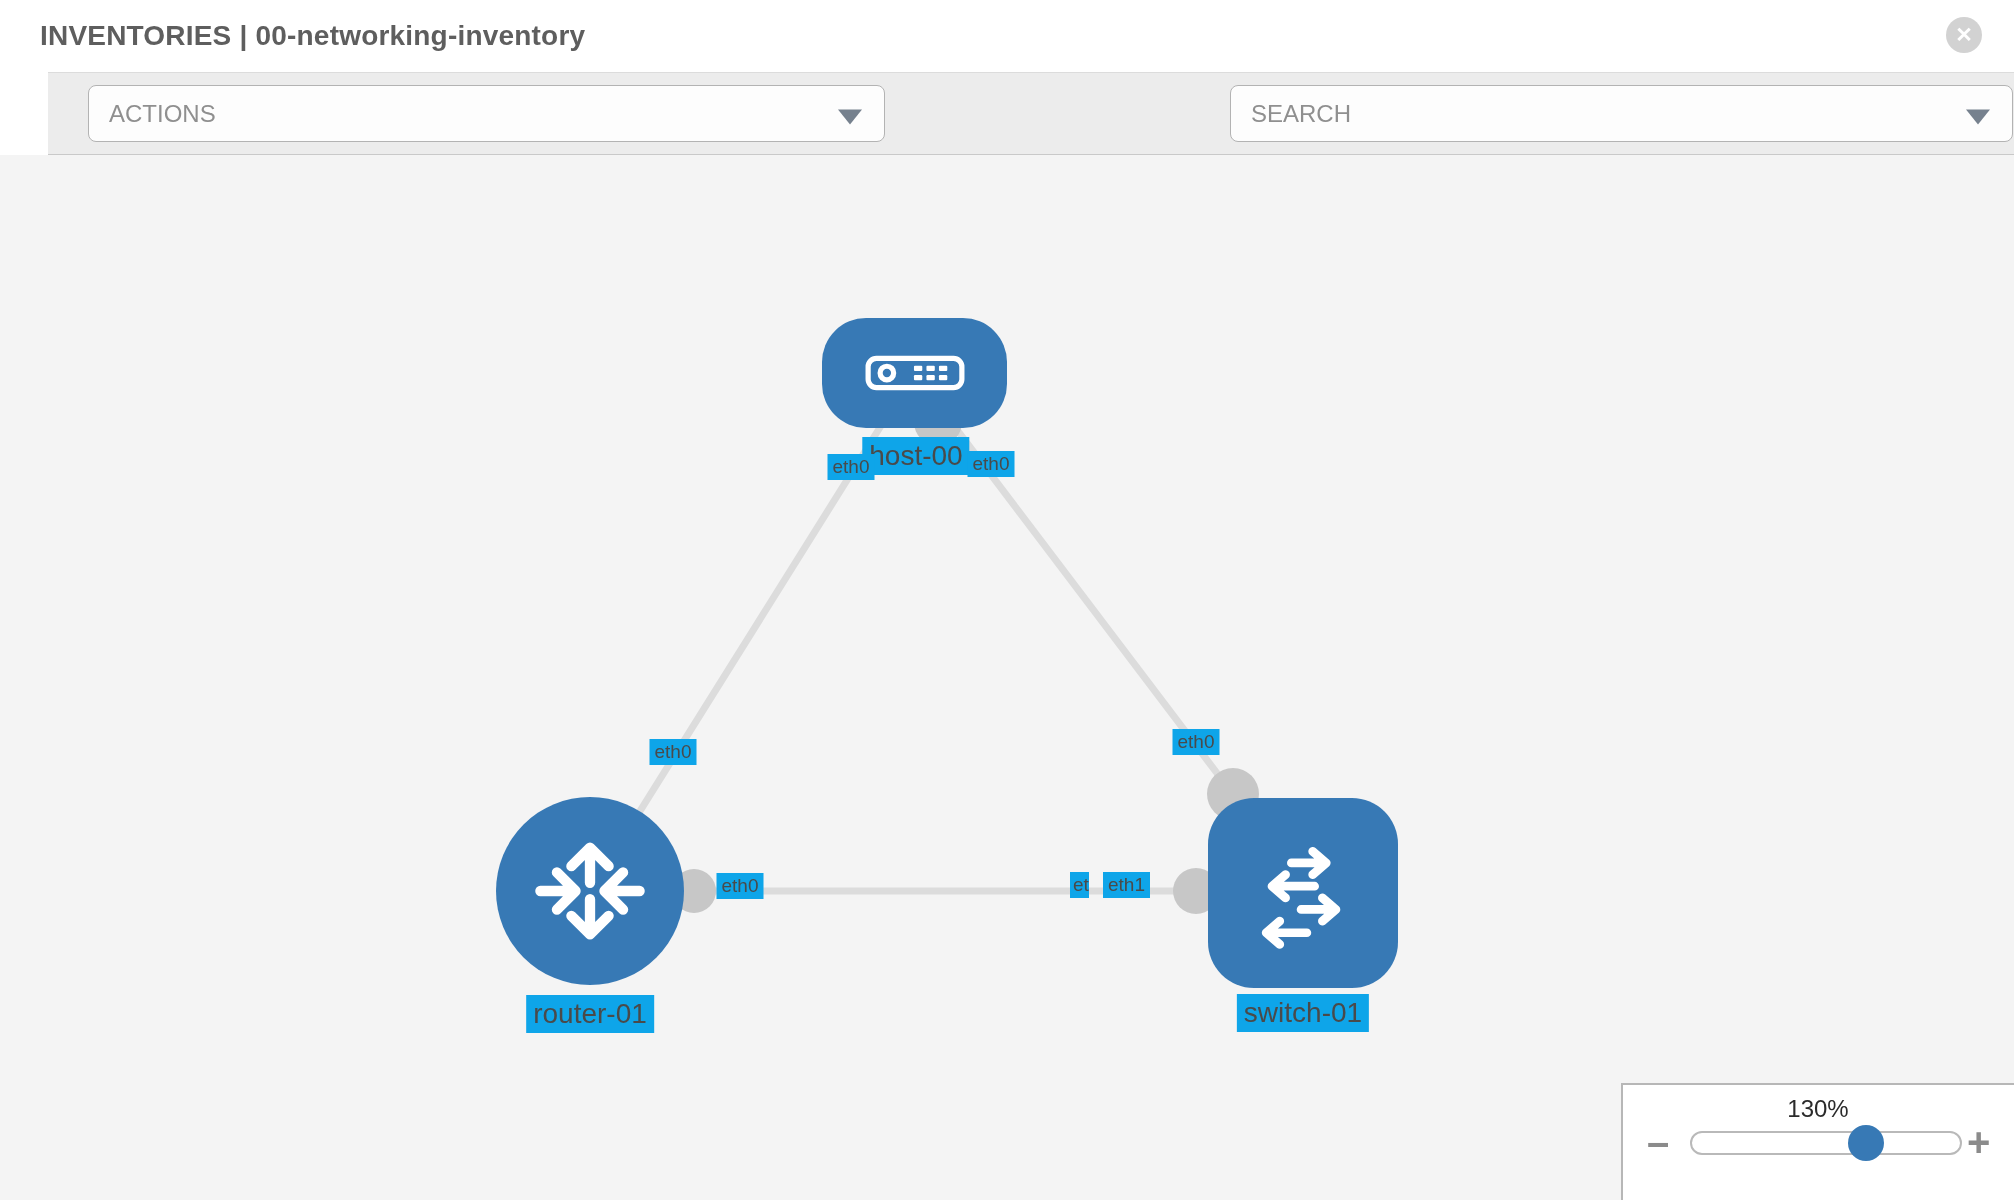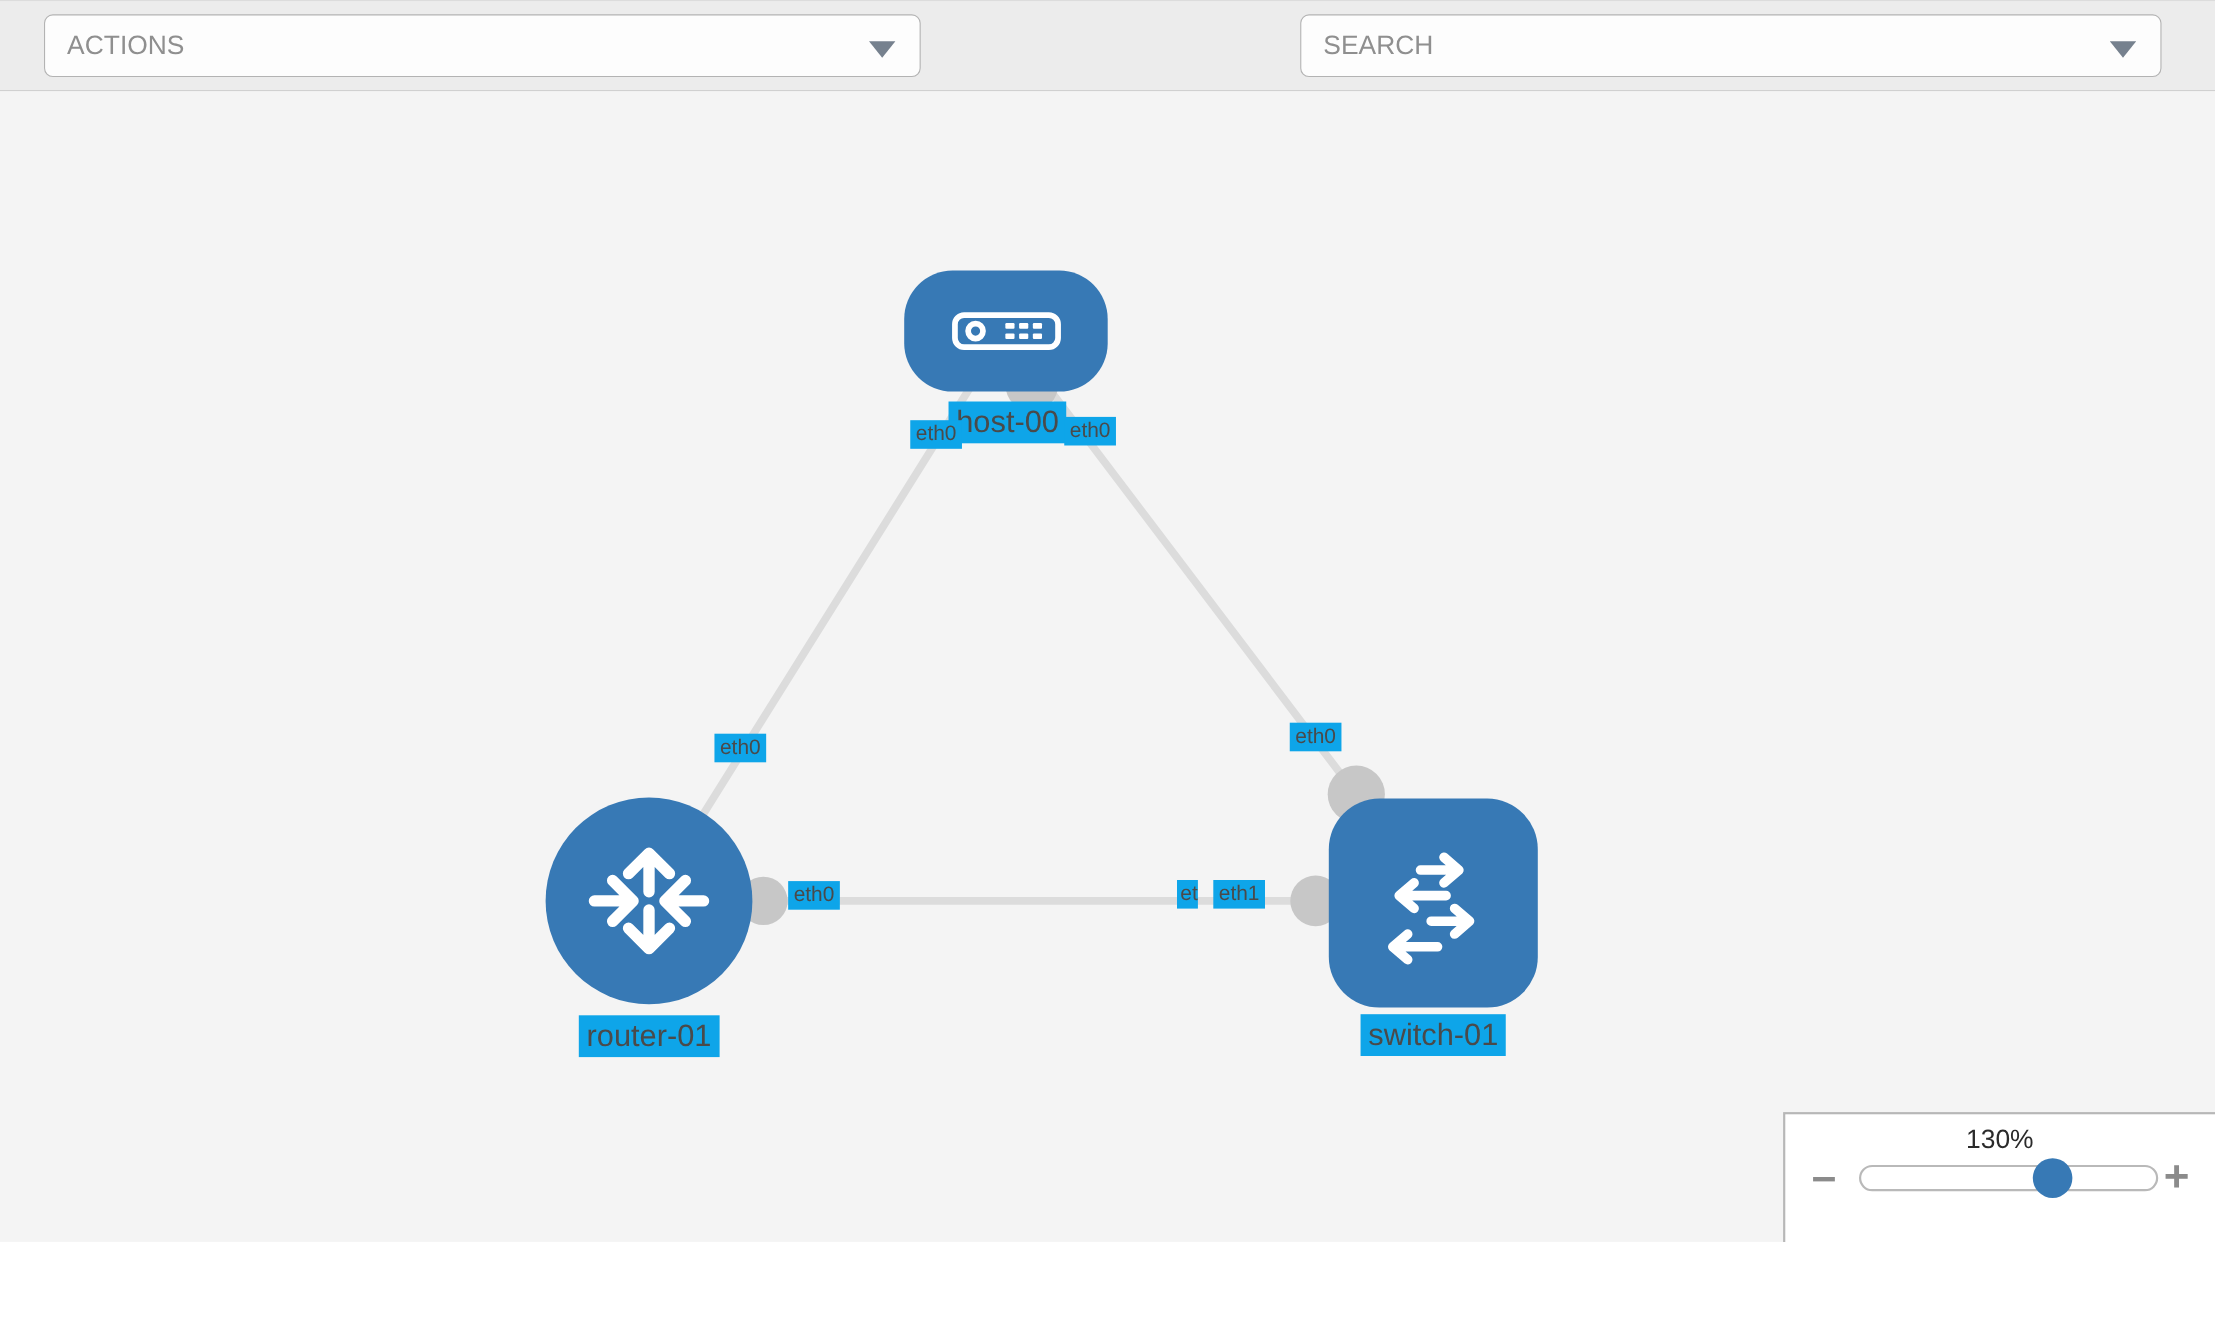--- a/index.html
+++ b/index.html
@@ -15,21 +15,21 @@
   }
   .close-btn {
     position: absolute; right: 32px; top: 17px; width: 36px; height: 36px;
     background: #d2d2d2; border-radius: 50%; border: none; cursor: pointer;
     color: #ffffff; font-size: 21px; font-weight: bold; line-height: 36px; text-align: center;
   }
 
   
   .toolbar {
     position: relative; height: 83px; background: #ececec;
-    border-top: 1px solid #dcdcdc; border-bottom: 1px solid #c9c9c9;
+    border-top: 1px solid #dcdcdc; border-bottom: 1px solid #c9c9c9; margin-left: 48px;
   }
   .select-box {
     position: absolute; top: 12px; height: 57px; background: #fdfdfd;
     border: 1px solid #b3b3b3; border-radius: 8px;
     display: flex; align-items: center; padding: 0 20px;
     font-size: 24px; color: #8f8f8f;
   }
   .actions-box { left: 40px; width: 797px; }
   .search-box  { left: 1182px; width: 783px; padding: 0; }
   .search-input {
@@ -99,20 +99,24 @@
   .zoom-handle {
     position: absolute; left: 225px; top: 40px; width: 36px; height: 36px;
     background: #3779b5; border-radius: 50%; cursor: grab;
   }
 </style>
 </head>
 <body>
 
 <div class="app">
 
+  <div class="header">
+    <div class="page-title">INVENTORIES | 00-networking-inventory</div>
+    <button class="close-btn">✕</button>
+  </div>
 
   <div class="toolbar">
     <div class="select-box actions-box">
       <span>ACTIONS</span>
       <span class="caret"></span>
     </div>
 
     <div class="tool-icon wrench-icon">
       <svg viewBox="0 0 512 512">
           <path d="M507.73 109.1c-2.24-9.03-13.54-12.09-20.12-5.51l-74.36 74.36-67.88-11.31-11.31-67.88 74.36-74.36c6.62-6.62 3.43-17.9-5.66-20.16-47.38-11.74-99.55.91-136.58 37.93-39.64 39.64-50.55 97.1-34.05 147.2L18.74 402.76c-24.99 24.99-24.99 65.51 0 90.5 24.99 24.99 65.51 24.99 90.5 0l213.21-213.21c50.12 16.71 107.47 5.68 147.37-34.22 37.07-37.07 49.7-89.32 37.91-136.73zM64 472c-13.25 0-24-10.75-24-24 0-13.26 10.75-24 24-24s24 10.74 24 24c0 13.25-10.75 24-24 24z"></path>

